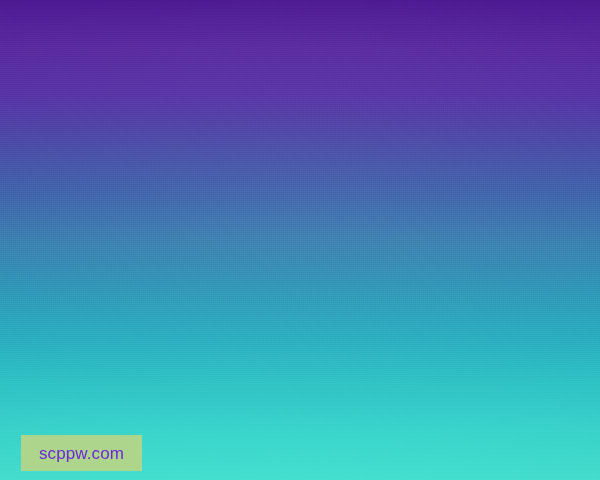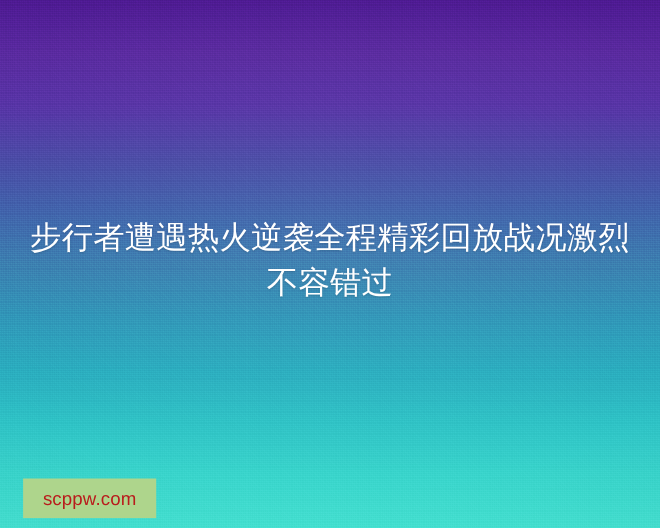--- a/index.html
+++ b/index.html
@@ -84,37 +84,36 @@
     top: 435px;
     width: 121px;
     height: 36px;
     background: #aed58c;
     display: flex;
     align-items: center;
     justify-content: center;
     box-sizing: border-box;
   }
   #watermark-text {
-    color: #b91c1c;
+    color: #6d28d9;
     font-size: 17px;
     line-height: 1;
     letter-spacing: 0.1px;
     font-weight: 400;
   }
 </style>
 </head>
 <body>
 
 <div id="banner">
 
   <div id="gradient-layer"></div>
 
   <div id="vignette-layer"></div>
 
   <div id="noise-layer"></div>
 
-  <div id="headline">步行者遭遇热火逆袭全程精彩回放战况激烈不容错过</div>
 
   <div id="watermark">
     <span id="watermark-text">scppw.com</span>
   </div>
 
 </div>
 
 </body></html>

